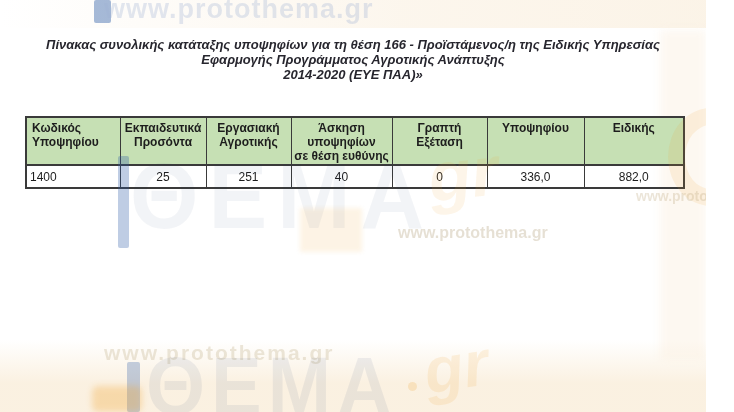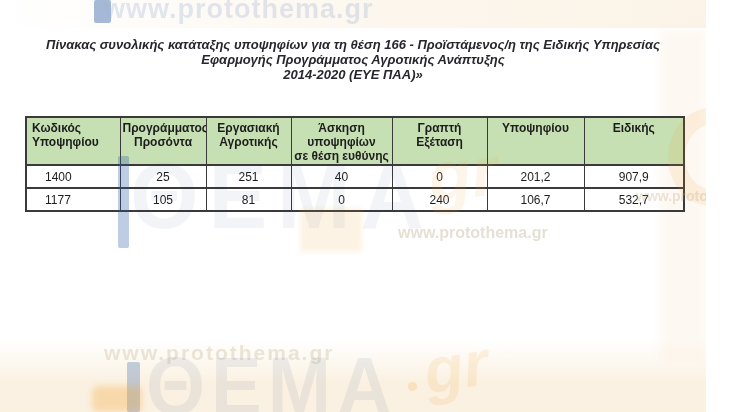--- a/index.html
+++ b/index.html
@@ -53,21 +53,21 @@
     white-space: pre-line;
     line-height: 14px;
   }
   .rank-table th:first-child { text-align: left; padding-left: 5px; }
   .rank-table td {
     height: 23px;
     text-align: center;
     vertical-align: middle;
     background: transparent;
   }
-  .rank-table td:first-child { text-align: left; padding-left: 18px; }
+  .rank-table td:first-child { text-align: left; padding-left: 3px; }
   
   .wm { position: absolute; pointer-events: none; white-space: nowrap; }
   .wm-top-tint {
     left: 0; top: 0; width: 734px; height: 28px; z-index: 0;
     background: linear-gradient(90deg, rgba(252,244,232,0) 0%, rgba(250,239,222,0.55) 55%, rgba(249,237,218,0.65) 100%);
   }
   .wm-right-band {
     right: 0; top: 30px; width: 46px; height: 330px; z-index: 0;
     background: rgba(251,243,230,0.55);
     filter: blur(4px);
@@ -185,46 +185,37 @@
         <col style="width:85px">
       <col style="width:101px">
         <col style="width:95px">
         <col style="width:97px">
         <col style="width:100px">
     </colgroup>
     <thead>
       <tr>
         <th>Κωδικός
 Υποψηφίου</th>
-        <th>Προγράμματος
+        <th>Εκπαιδευτικά
 Προσόντα</th>
         <th>Εργασιακή
 Αγροτικής</th>
         <th>Άσκηση υποψηφίων
 σε θέση ευθύνης</th>
         <th>Γραπτή Εξέταση</th>
         <th>Υποψηφίου</th>
         <th>Ειδικής</th>
       </tr>
     </thead>
     <tbody>
       <tr>
         <td>1400</td>
         <td>25</td>
         <td>251</td>
         <td>40</td>
         <td>0</td>
-        <td>201,2</td>
-        <td>907,9</td>
-      </tr>
-      <tr>
-        <td>1177</td>
-        <td>105</td>
-        <td>81</td>
-        <td>0</td>
-        <td>240</td>
-        <td>106,7</td>
-        <td>532,7</td>
+        <td>336,0</td>
+        <td>882,0</td>
       </tr>
     </tbody>
   </table>
 
 </div>
 
 </body></html>

